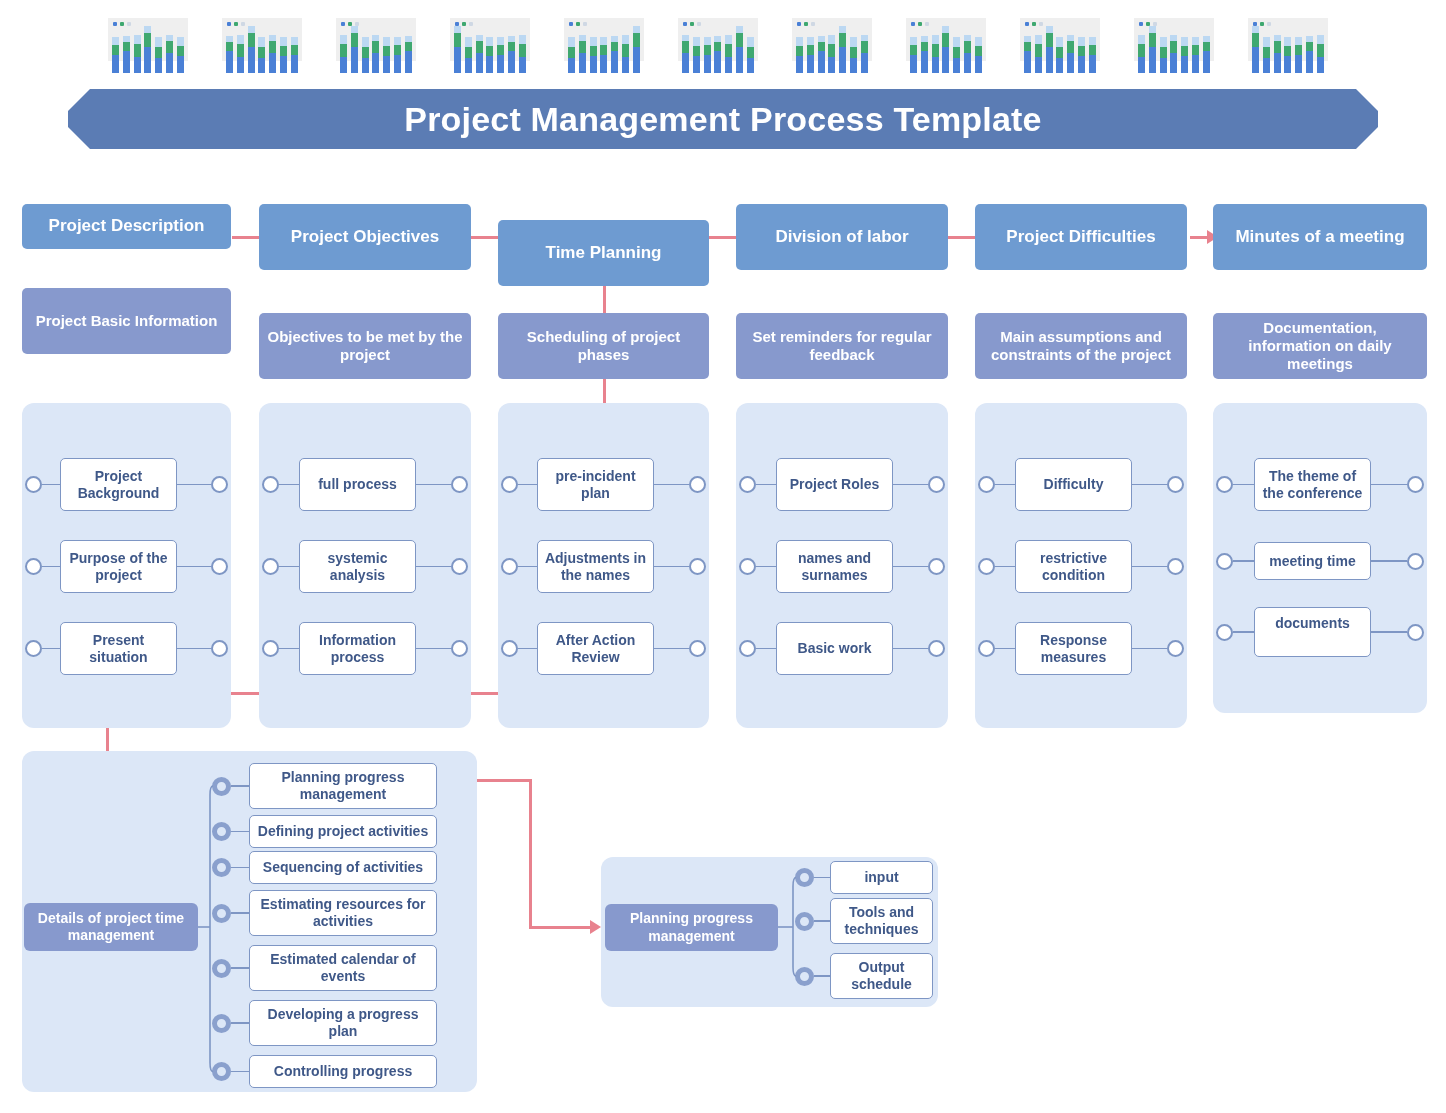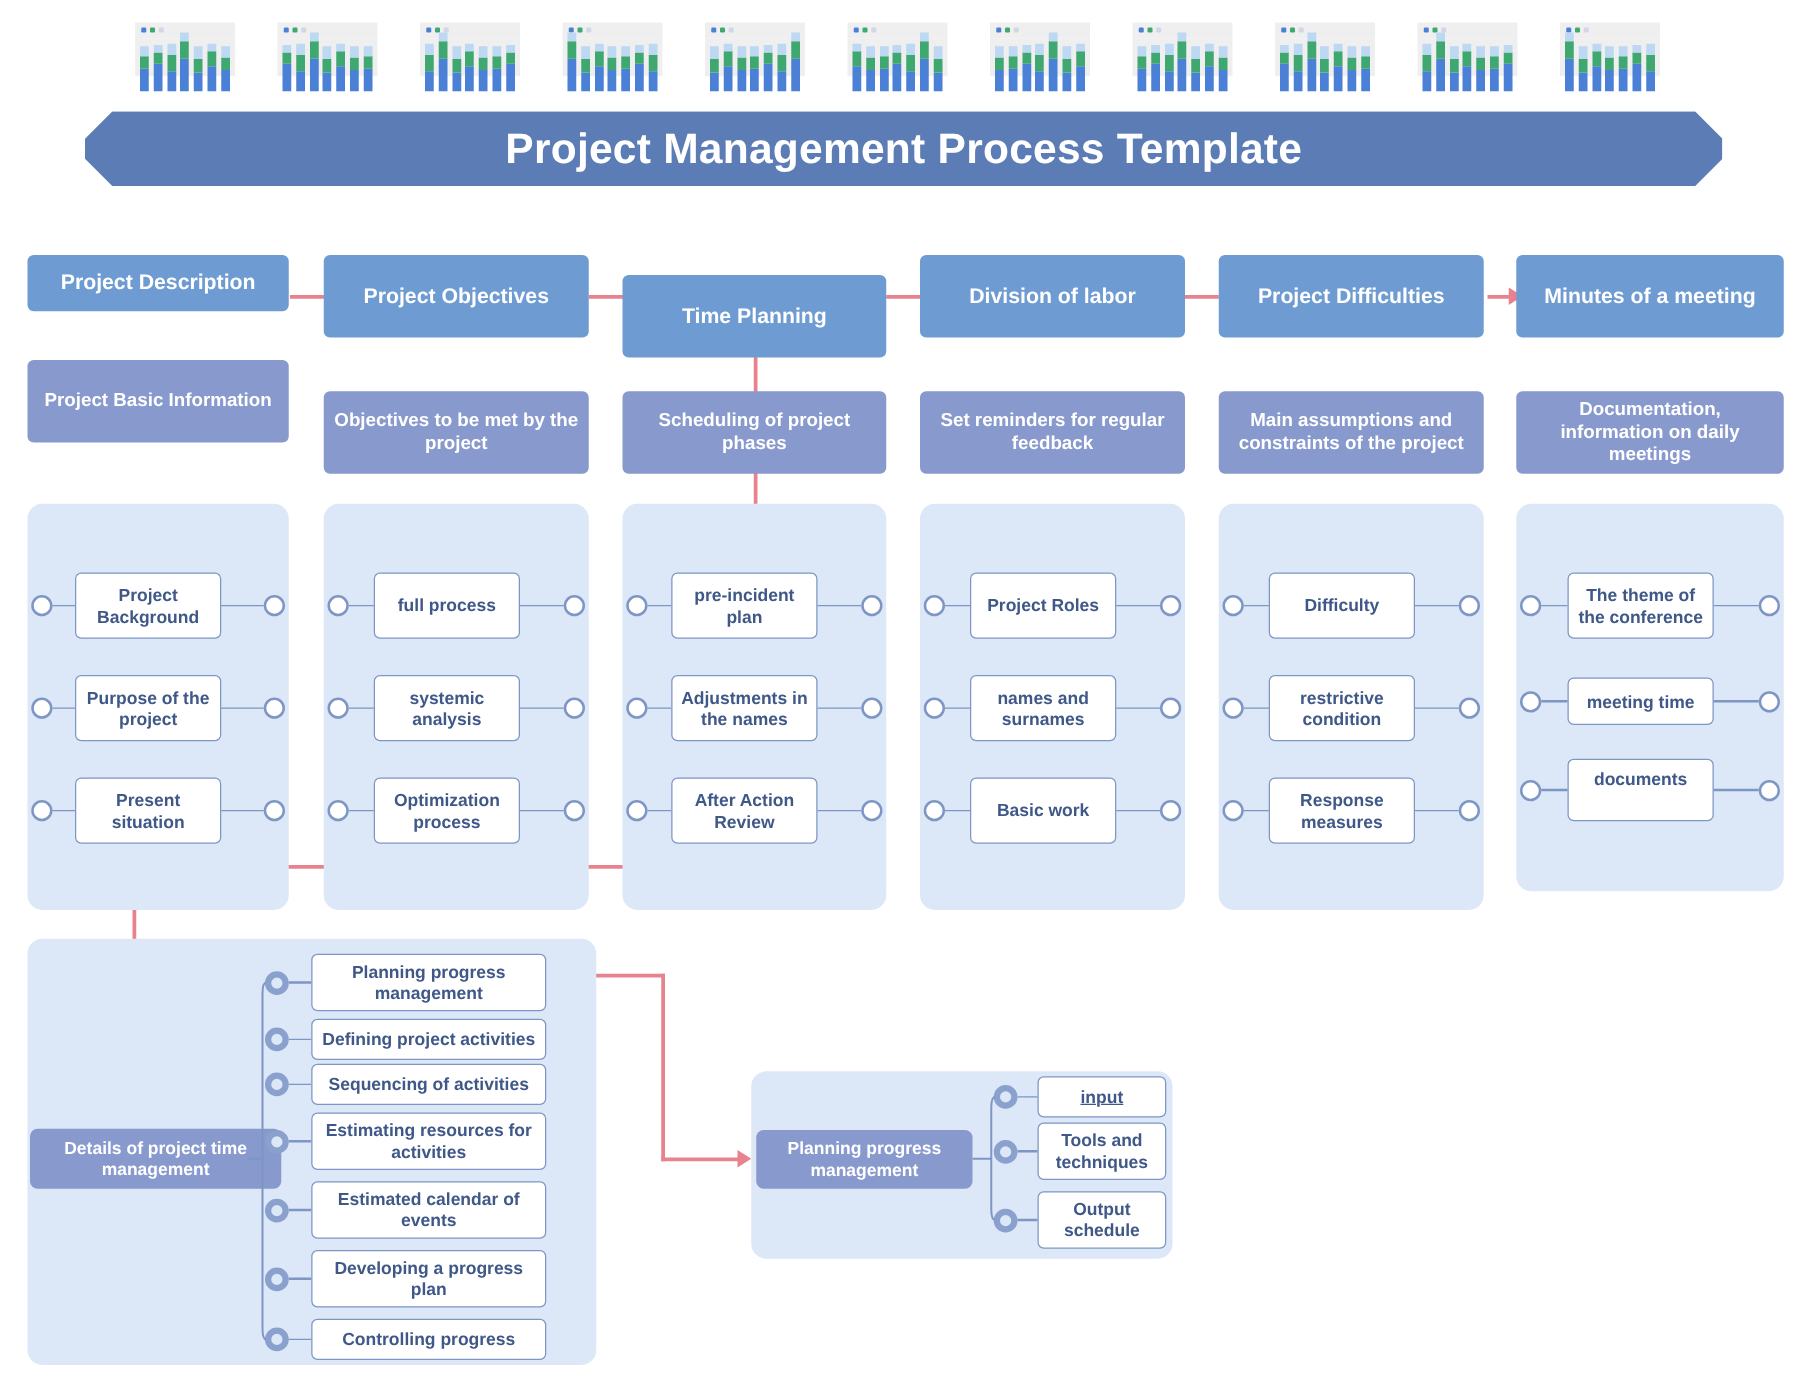--- a/index.html
+++ b/index.html
@@ -619,21 +619,21 @@
       <div class="leaf" style="left: 299px; top: 458px; width: 117px; height: 53px;">full process</div>
       <div class="ring" style="left: 262px; top: 476px;"></div>
       <div class="stub" style="left: 279px; top: 483.8px; width: 20px;"></div>
       <div class="ring" style="left: 451px; top: 476px;"></div>
       <div class="stub" style="left: 416px; top: 483.8px; width: 35px;"></div>
       <div class="leaf" style="left: 299px; top: 540px; width: 117px; height: 53px;">systemic analysis</div>
       <div class="ring" style="left: 262px; top: 558px;"></div>
       <div class="stub" style="left: 279px; top: 565.8px; width: 20px;"></div>
       <div class="ring" style="left: 451px; top: 558px;"></div>
       <div class="stub" style="left: 416px; top: 565.8px; width: 35px;"></div>
-      <div class="leaf" style="left: 299px; top: 622px; width: 117px; height: 53px;">Optimization process</div>
+      <div class="leaf" style="left: 299px; top: 622px; width: 117px; height: 53px;">Information process</div>
       <div class="ring" style="left: 262px; top: 640px;"></div>
       <div class="stub" style="left: 279px; top: 647.8px; width: 20px;"></div>
       <div class="ring" style="left: 451px; top: 640px;"></div>
       <div class="stub" style="left: 416px; top: 647.8px; width: 35px;"></div>
       <div class="hdr-box" style="left: 498px; top: 220px; width: 211px; height: 66px;">Time Planning</div>
       <div class="sub-box" style="left: 498px; top: 313px; width: 211px; height: 66px;">Scheduling of project phases</div>
       <div class="panel" style="left: 498px; top: 403px; width: 211px; height: 325px;"></div>
       <div class="leaf" style="left: 537px; top: 458px; width: 117px; height: 53px;">pre-incident plan</div>
       <div class="ring" style="left: 501px; top: 476px;"></div>
       <div class="stub" style="left: 518px; top: 483.8px; width: 19px;"></div>
@@ -699,21 +699,21 @@
       <div class="ring" style="left: 1407px; top: 552.5px;"></div>
       <div class="stub" style="left: 1371px; top: 560.3px; width: 36px;"></div>
       <div class="leaf toptext" style="left: 1254px; top: 607px; width: 117px; height: 50px;">documents</div>
       <div class="ring" style="left: 1216px; top: 623.5px;"></div>
       <div class="stub" style="left: 1233px; top: 631.3px; width: 21px;"></div>
       <div class="ring" style="left: 1407px; top: 623.5px;"></div>
       <div class="stub" style="left: 1371px; top: 631.3px; width: 36px;"></div>
     </div>
 
   <div class="panel" style="left:22px;top:751px;width:455px;height:341px;"></div>
-  <div class="node-box" style="left:24px;top:903px;width:201px;height:48px;">Details of project time management</div>
+  <div class="node-box" style="left:24px;top:903px;width:174px;height:48px;">Details of project time management</div>
   <div id="detailItems">
       <div class="leaf" style="left: 249px; top: 763px; width: 188px; height: 46px;">Planning progress management</div>
       <div class="ring thick" style="left: 212px; top: 776.5px;"></div>
       <div class="stub" style="left: 231px; top: 785.3px; width: 18px;"></div>
       <div class="leaf" style="left: 249px; top: 815px; width: 188px; height: 33px;">Defining project activities</div>
       <div class="ring thick" style="left: 212px; top: 822px;"></div>
       <div class="stub" style="left: 231px; top: 830.8px; width: 18px;"></div>
       <div class="leaf" style="left: 249px; top: 851px; width: 188px; height: 33px;">Sequencing of activities</div>
       <div class="ring thick" style="left: 212px; top: 858px;"></div>
       <div class="stub" style="left: 231px; top: 866.8px; width: 18px;"></div>
@@ -731,21 +731,21 @@
       <div class="stub" style="left: 231px; top: 1070.8px; width: 18px;"></div>
     </div>
   <svg class="bracket" style="left:0;top:0;width:1446px;height:1113px;">
     <path id="detailBracket" fill="none" stroke="#7e96c4" stroke-width="1.6" d="M 213 786 Q 210 786 210 795 L 210 1062.5 Q 210 1071.5 213 1071.5"></path>
     <path id="detailStem" fill="none" stroke="#7e96c4" stroke-width="1.6" d="M 198 927 L 210 927"></path>
   </svg>
 
   <div class="panel" style="left:601px;top:857px;width:337px;height:150px;"></div>
   <div class="node-box" style="left:605px;top:904px;width:173px;height:47px;">Planning progress management</div>
   <div id="ppmItems">
-      <div class="leaf" style="left: 830px; top: 861px; width: 103px; height: 33px; text-decoration: underline;">input</div>
+      <div class="leaf" style="left: 830px; top: 861px; width: 103px; height: 33px;">input</div>
       <div class="ring thick" style="left: 795px; top: 868px;"></div>
       <div class="stub" style="left: 814px; top: 876.8px; width: 16px;"></div>
       <div class="leaf" style="left: 830px; top: 898px; width: 103px; height: 46px;">Tools and techniques</div>
       <div class="ring thick" style="left: 795px; top: 911.5px;"></div>
       <div class="stub" style="left: 814px; top: 920.3px; width: 16px;"></div>
       <div class="leaf" style="left: 830px; top: 953px; width: 103px; height: 46px;">Output schedule</div>
       <div class="ring thick" style="left: 795px; top: 966.5px;"></div>
       <div class="stub" style="left: 814px; top: 975.3px; width: 16px;"></div>
     </div>
   <svg class="bracket" style="left:0;top:0;width:1446px;height:1113px;">

